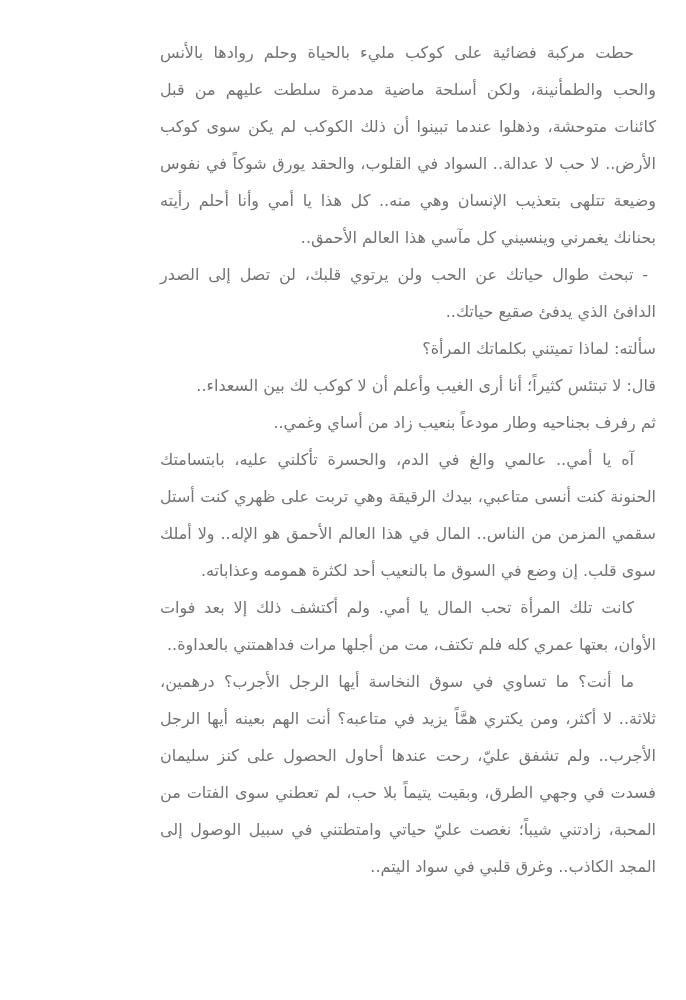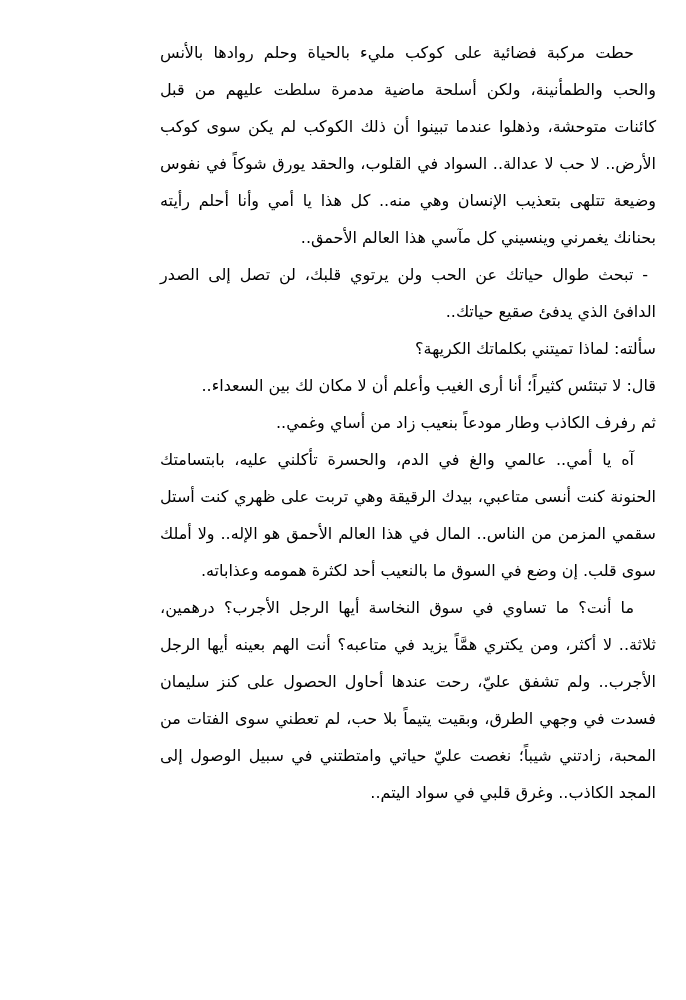--- a/index.html
+++ b/index.html
@@ -14,38 +14,39 @@
   }
   .page {
     box-sizing: border-box;
     width: 556px;
     height: 1000px;
     padding: 34px 30px 20px 30px;
     direction: rtl;
     font-family: "DejaVu Sans", sans-serif;
     font-size: 16px;
     line-height: 37px;
-    color: #000000;
+    color: #737373;
     text-align: justify;
   }
   .page p {
     margin: 0;
     padding: 0;
   }
   .page p.indent {
     text-indent: 22px;
   }
   .page p.dash-indent {
     text-indent: 8px;
   }
 </style>
 </head>
 <body>
 
 <div class="page">
   <p class="indent">حطت مركبة فضائية على كوكب مليء بالحياة وحلم روادها بالأنس والحب والطمأنينة، ولكن أسلحة ماضية مدمرة سلطت عليهم من قبل كائنات متوحشة، وذهلوا عندما تبينوا أن ذلك الكوكب لم يكن سوى كوكب الأرض.. لا حب لا عدالة.. السواد في القلوب، والحقد يورق شوكاً في نفوس وضيعة تتلهى بتعذيب الإنسان وهي منه.. كل هذا يا أمي وأنا أحلم رأيته بحنانك يغمرني وينسيني كل مآسي هذا العالم الأحمق..</p>
   <p class="dash-indent">- تبحث طوال حياتك عن الحب ولن يرتوي قلبك، لن تصل إلى الصدر الدافئ الذي يدفئ صقيع حياتك..</p>
-  <p>سألته: لماذا تميتني بكلماتك الكريهة؟</p>
-  <p>قال: لا تبتئس كثيراً؛ أنا أرى الغيب وأعلم أن لا مكان لك بين السعداء..</p>
-  <p>ثم رفرف الكاذب وطار مودعاً بنعيب زاد من أساي وغمي..</p>
+  <p>سألته: لماذا تميتني بكلماتك المرأة؟</p>
+  <p>قال: لا تبتئس كثيراً؛ أنا أرى الغيب وأعلم أن لا كوكب لك بين السعداء..</p>
+  <p>ثم رفرف بجناحيه وطار مودعاً بنعيب زاد من أساي وغمي..</p>
   <p class="indent">آه يا أمي.. عالمي والغ في الدم، والحسرة تأكلني عليه، بابتسامتك الحنونة كنت أنسى متاعبي، بيدك الرقيقة وهي تربت على ظهري كنت أستل سقمي المزمن من الناس.. المال في هذا العالم الأحمق هو الإله.. ولا أملك سوى قلب. إن وضع في السوق ما بالنعيب أحد لكثرة همومه وعذاباته.</p>
+  <p class="indent">كانت تلك المرأة تحب المال يا أمي. ولم أكتشف ذلك إلا بعد فوات الأوان، بعتها عمري كله فلم تكتف، مت من أجلها مرات فداهمتني بالعداوة..</p>
   <p class="indent">ما أنت؟ ما تساوي في سوق النخاسة أيها الرجل الأجرب؟ درهمين، ثلاثة.. لا أكثر، ومن يكتري همَّاً يزيد في متاعبه؟ أنت الهم بعينه أيها الرجل الأجرب.. ولم تشفق عليّ، رحت عندها أحاول الحصول على كنز سليمان فسدت في وجهي الطرق، وبقيت يتيماً بلا حب، لم تعطني سوى الفتات من المحبة، زادتني شيباً؛ نغصت عليّ حياتي وامتطتني في سبيل الوصول إلى المجد الكاذب.. وغرق قلبي في سواد اليتم..</p>
 </div>
 
 </body></html>

